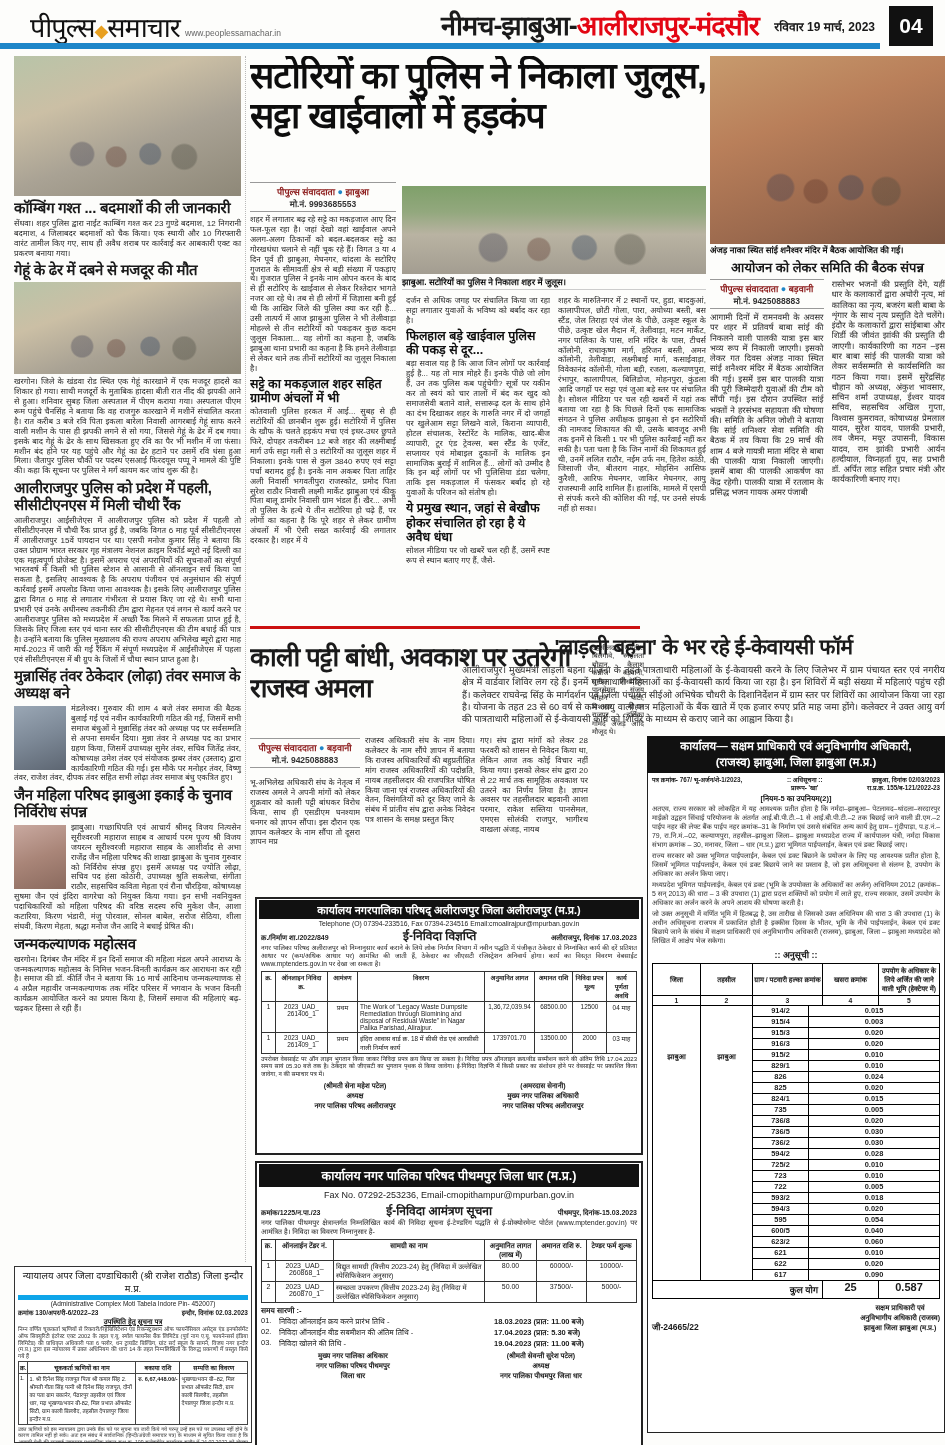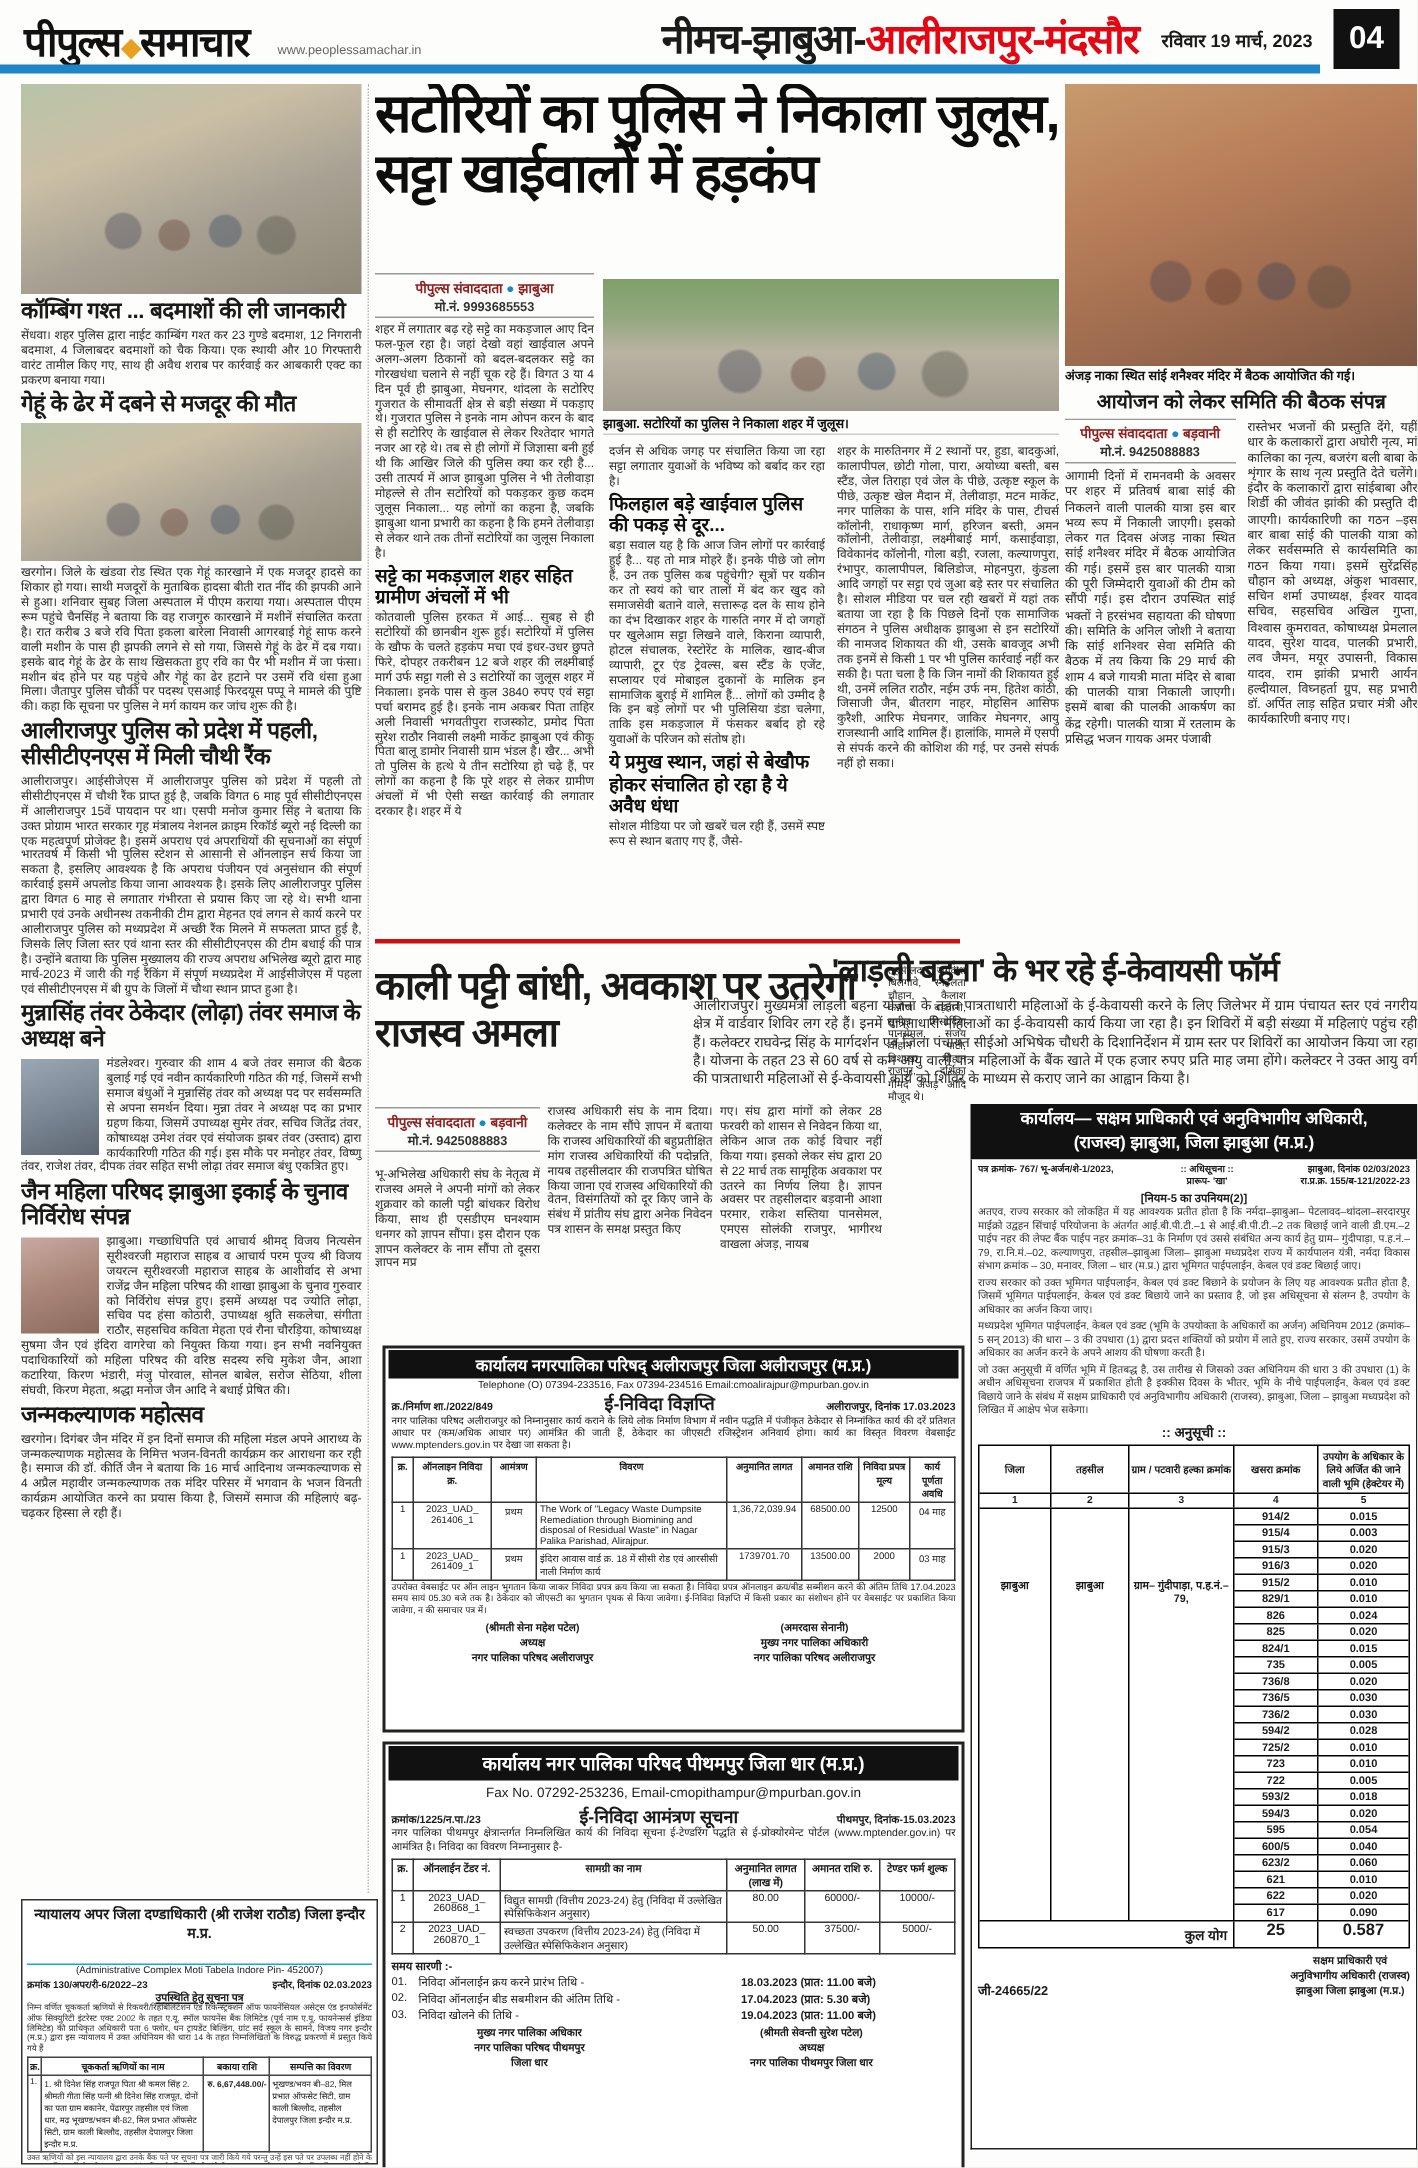--- a/index.html
+++ b/index.html
@@ -3,21 +3,21 @@
 <meta charset="utf-8">
 <style>
   * { margin:0; padding:0; box-sizing:border-box; }
   html,body { background:#e8e8e4; }
   body { font-family:"Liberation Sans","DejaVu Sans",sans-serif; }
   #page { position:relative; width:945px; height:1445px; background:#fdfdfb; overflow:hidden; margin:0 auto; color:#1a1a1a; }
 
   
   .hdr { position:absolute; left:0; top:0; width:945px; height:50px; }
   .hdr-blue { position:absolute; left:0; top:43px; width:880px; height:6px; background:#1e86c8; }
-  .logo { position:absolute; left:16px; top:8px; font-size:27px; font-weight:bold; letter-spacing:-1px; color:#111; }
+  .logo { position:absolute; left:30px; top:8px; font-size:27px; font-weight:normal; letter-spacing:-1px; color:#111; }
   .logo .dot { color:#e8a020; font-size:18px; }
   .logo-url { position:absolute; left:185px; top:28px; font-size:8.5px; color:#666; }
   .region { position:absolute; left:390px; top:6px; width:420px; text-align:center; font-size:27px; font-weight:bold; letter-spacing:-1px; }
   .region .red { color:#e30613; }
   .hdr-date { position:absolute; right:70px; top:18px; font-size:12px; font-weight:bold; }
   .pagebox { position:absolute; right:12px; top:6px; width:44px; height:40px; background:#111; color:#fff; font-size:21px; font-weight:bold; display:flex; align-items:center; justify-content:center; }
 
   
   .photo { background:linear-gradient(160deg,#b8c4a8 0%,#cbbfa5 30%,#a9a294 60%,#8e8878 100%); position:relative; overflow:hidden; }
   .photo:after { content:""; position:absolute; inset:0; background:radial-gradient(circle at 30% 70%, rgba(60,60,80,.35) 0 6%, transparent 7%), radial-gradient(circle at 45% 72%, rgba(90,50,40,.35) 0 6%, transparent 7%), radial-gradient(circle at 60% 70%, rgba(40,60,90,.35) 0 6%, transparent 7%), radial-gradient(circle at 75% 72%, rgba(70,70,60,.35) 0 6%, transparent 7%); }
@@ -35,21 +35,21 @@
   .brief-title { border-top:1px dashed #999; border-bottom:1px dashed #999; text-align:center; font-size:20px; font-weight:bold; padding:3px 0; margin-bottom:5px; }
   .brief-title .blue { color:#1258a8; } .brief-title .green { color:#2e7d32; }
   .lc-photo1 { height:140px; margin-bottom:3px; }
   .lc-photo2 { height:92px; margin:3px 0; }
   .lc-h { font-size:15px; font-weight:bold; line-height:1.12; letter-spacing:-.3px; margin:4px 0 2px; }
   .mini-photo { float:left; width:52px; height:64px; margin:2px 5px 2px 0; background:linear-gradient(160deg,#9aa7b5 0%,#7c8896 50%,#5d6672 100%); }
   .mini-photo.w { background:linear-gradient(160deg,#c9a9a0 0%,#a98578 50%,#8a6a5e 100%); }
 
   
   .ind-box { position:absolute; left:14px; top:1266px; width:238px; height:177px; border:1.5px solid #333; background:#fff; padding:2px 3px; overflow:hidden; }
-  .ind-title { font-size:9.5px; font-weight:bold; text-align:center; border-bottom:1px solid #0ea5e9; padding-bottom:14px; }
+  .ind-title { font-size:9.5px; font-weight:normal; text-align:center; border-bottom:5px solid #0ea5e9; padding-bottom:0; }
   .ind-addr { font-size:6.5px; text-align:center; }
   .ind-refs { display:flex; justify-content:space-between; font-size:6.5px; font-weight:bold; margin-top:1px; }
   .ind-sub { font-size:7px; font-weight:bold; text-align:center; text-decoration:underline; }
   .ind-intro { font-size:5.6px; line-height:1.22; text-align:justify; color:#333; }
   .ind-tbl { width:100%; border-collapse:collapse; margin-top:1px; }
   .ind-tbl th,.ind-tbl td { border:1px solid #444; font-size:5.6px; padding:1px; vertical-align:top; }
   .ind-tbl th { text-align:center; font-size:6.2px; }
   .ind-amt { font-weight:bold; font-size:7px; text-align:center; }
   .ind-close { font-size:5.2px; line-height:1.2; text-align:justify; color:#444; margin-top:1px; }
 
@@ -427,21 +427,20 @@
         <div class="kh-hrow kh-nrow">
           <div class="w1">1</div>
           <div class="w2">2</div>
           <div class="w3">3</div>
           <div class="w4">4</div>
           <div class="w5">5</div>
         </div>
         <div class="kh-main">
           <div class="kh-cell w1">झाबुआ</div>
           <div class="kh-cell w2">झाबुआ</div>
-          <div class="kh-cell w3">ग्राम– गुंदीपाड़ा, प.ह.नं.– 79,</div>
           <div class="kh-rows">
 
               <div class="kh-row">
                 <span class="kk">914/2</span>
                 <span class="ka">0.015</span>
               </div>
 
               <div class="kh-row">
                 <span class="kk">915/4</span>
                 <span class="ka">0.003</span>

